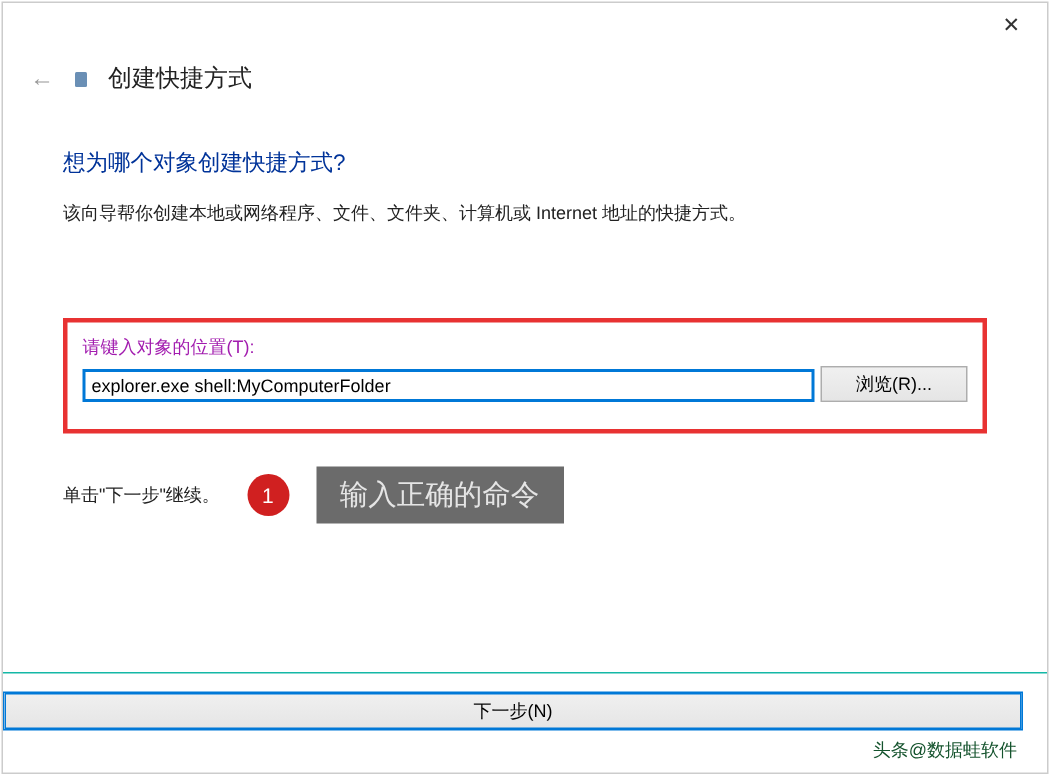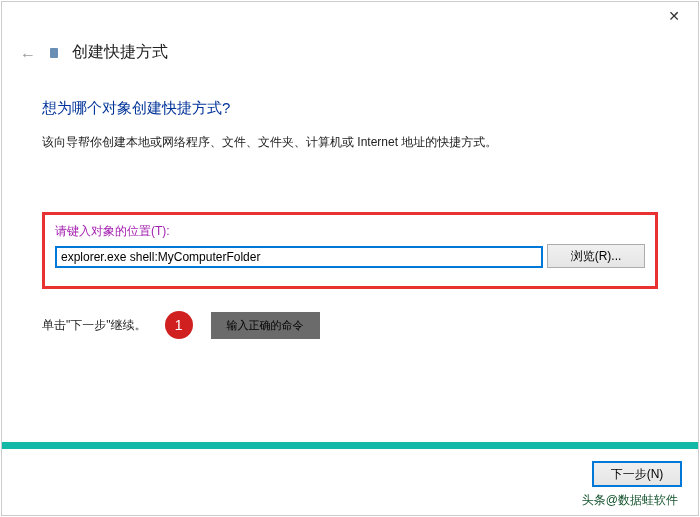--- a/index.html
+++ b/index.html
@@ -15,22 +15,22 @@
     .heading { color: #003399; font-size: 15px; margin-bottom: 16px; }
     .desc { font-size: 12px; color: #222; margin-bottom: 61px; }
     .highlight-box { border: 3px solid #e83232; padding: 8px 10px 18px 10px; position: relative; }
     .field-label { font-size: 12px; color: #a21caf; margin-bottom: 4px; }
     .input-row { display: flex; gap: 4px; align-items: flex-end; }
     .location-input { flex: 1; height: 22px; border: 2px solid #0078d7; background: #fff; font-size: 12px; padding: 2px 4px; outline: none; }
     .browse-btn { width: 98px; height: 24px; background: linear-gradient(#f0f0f0,#e5e5e5); border: 1px solid #adadad; font-size: 12px; cursor: pointer; }
     .continue-row { display: flex; align-items: center; gap: 18px; margin-top: 22px; }
     .continue-text { font-size: 12px; color: #222; }
     .callout-num { width: 28px; height: 28px; border-radius: 50%; background: #d02020; color: #fff; display: flex; align-items: center; justify-content: center; font-size: 14px; }
-    .callout-label { background: #6b6b6b; color: #000000; font-size: 11px; padding: 6px 16px; }
-    .footer { position: absolute; bottom: 28px; left: 0; right: 0; border-top: 7px solid #14b8a6; padding: 12px 16px 0 0; display: flex; justify-content: flex-end; gap: 8px; }
+    .callout-label { background: #6b6b6b; color: #e5e5e5; font-size: 19px; padding: 6px 16px; }
+    .footer { position: absolute; bottom: 28px; left: 0; right: 0; border-top: 1px solid #14b8a6; padding: 12px 16px 0 0; display: flex; justify-content: flex-end; gap: 8px; flex-direction: column; }
     .nav-btn { min-width: 90px; height: 26px; background: linear-gradient(#f0f0f0,#e5e5e5); border: 1px solid #adadad; font-size: 12px; cursor: pointer; padding: 0 14px; }
     .nav-btn:first-child { border-color: #0078d7; box-shadow: inset 0 0 0 1px #0078d7; }
     .watermark { position: absolute; bottom: 6px; right: 20px; font-size: 12px; color: #14532d; }
   </style>
 </head>
 <body>
 
 <div class="window">
   <div class="titlebar">
     <span class="close-icon">✕</span>

